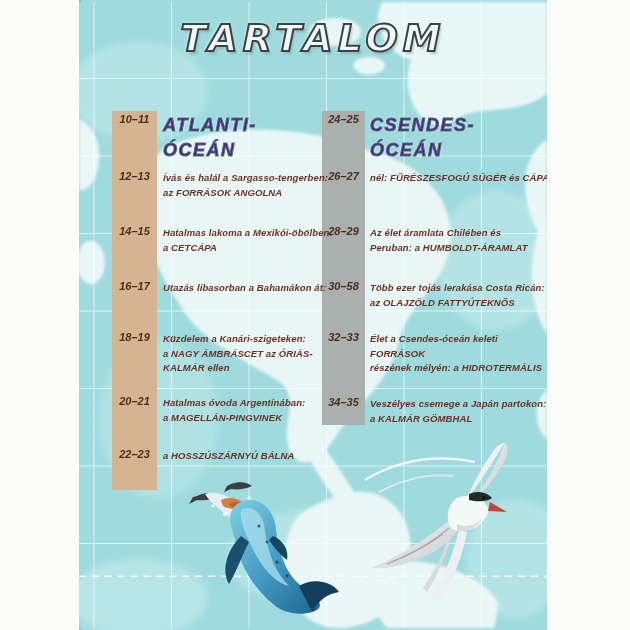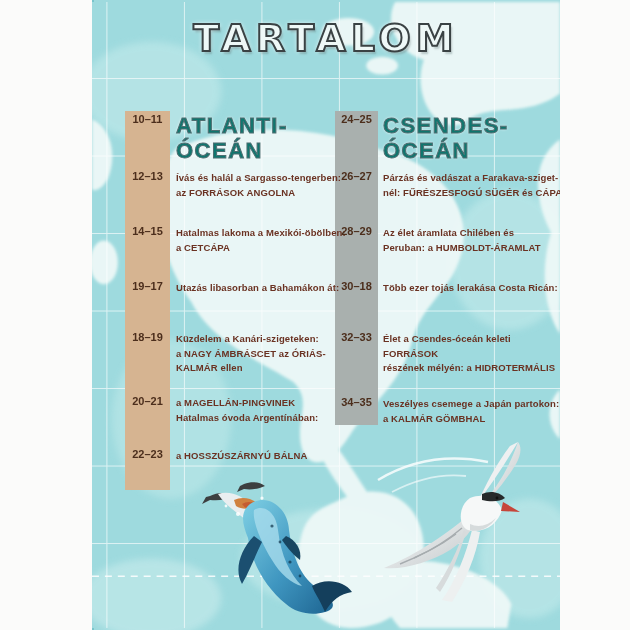--- a/index.html
+++ b/index.html
@@ -1,40 +1,40 @@
 <!DOCTYPE html>
 <html><head>
 <meta charset="utf-8">
 <style>
   html,body{margin:0;padding:0;width:630px;height:630px;background:#fbfbfa;overflow:hidden;
     font-family:"Liberation Sans",sans-serif;}
   .canvas{position:relative;width:630px;height:630px;}
-  .page{position:absolute;left:92px;top:0;width:468px;height:630px;overflow:hidden;
-    background:#9edade;box-shadow:inset 2px 0 0 rgba(110,190,198,.8);}
+  .page{position:absolute;left:79px;top:0;width:468px;height:630px;overflow:hidden;
+    background:#9edade;box-shadow:inset 2px 0 0 rgba(110,190,198,.8);font-style:italic;}
   .map{position:absolute;left:0;top:0;width:100%;height:100%;}
   .title{position:absolute;left:0;top:16px;width:100%;text-align:center;
     font-family:"DejaVu Sans","Liberation Sans",sans-serif;
     font-size:38px;font-weight:800;letter-spacing:5px;color:#eef8f7;
     -webkit-text-stroke:2px #3a4244;
     text-shadow:0 0 5px rgba(255,255,255,.9), 2px 3px 2px rgba(40,70,70,.3);}
   .bar{position:absolute;}
   .bar.tan{left:33px;top:111px;width:45px;height:379px;background:#d6b491;}
   .bar.gray{left:243px;top:111px;width:43px;height:314px;background:#a9b0ae;}
   .row{position:absolute;}
   .num{position:absolute;width:45px;text-align:center;font-weight:700;font-size:11px;
     color:#4c2e1c;letter-spacing:0;}
   .row.left .num{left:33px;}
   .row.right .num{left:242px;}
   .txt{position:absolute;font-size:9.5px;font-weight:700;color:#6a3222;
     line-height:14.5px;letter-spacing:.1px;}
   .row.left .txt{left:84px;width:172px;}
   .row.right .txt{left:291px;width:178px;}
   .txt span{display:block;white-space:nowrap;}
-  .heading{position:absolute;font-size:22px;font-weight:800;letter-spacing:1.5px;
-    line-height:25px;color:#0f766e;-webkit-text-stroke:1px #4c6e71;
+  .heading{position:absolute;font-size:18px;font-weight:800;letter-spacing:1.5px;
+    line-height:25px;color:#4c1d95;-webkit-text-stroke:1px #4c6e71;
     text-shadow:0 0 3px rgba(255,255,255,.95),0 0 1px #ffffff;text-transform:uppercase;}
   .row.left .heading{left:84px;}
   .row.right .heading{left:291px;}
   .heading span{display:block;}
   .illus{position:absolute;}
 </style>
 </head>
 <body>
 
 <div class="canvas">
@@ -121,40 +121,40 @@
 
     <div class="row left" style="top:226px">
       <div class="num" style="top:-1px">14–15</div>
       <div class="txt">
         <span>Hatalmas lakoma a Mexikói-öbölben:</span>
         <span>a CETCÁPA</span>
       </div>
     </div>
 
     <div class="row left" style="top:281px">
-      <div class="num" style="top:-1px">19–17</div>
+      <div class="num" style="top:-1px">16–17</div>
       <div class="txt">
         <span>Utazás libasorban a Bahamákon át:</span>
       </div>
     </div>
 
     <div class="row left" style="top:332px">
       <div class="num" style="top:-1px">18–19</div>
       <div class="txt">
         <span>Küzdelem a Kanári-szigeteken:</span>
         <span>a NAGY ÁMBRÁSCET az ÓRIÁS-</span>
         <span>KALMÁR ellen</span>
       </div>
     </div>
 
     <div class="row left" style="top:396px">
       <div class="num" style="top:-1px">20–21</div>
       <div class="txt">
+        <span>Hatalmas óvoda Argentínában:</span>
         <span>a MAGELLÁN-PINGVINEK</span>
-        <span>Hatalmas óvoda Argentínában:</span>
       </div>
     </div>
 
     <div class="row left" style="top:449px">
       <div class="num" style="top:-1px">22–23</div>
       <div class="txt">
         <span>a HOSSZÚSZÁRNYÚ BÁLNA</span>
       </div>
     </div>
 
@@ -162,37 +162,37 @@
       <div class="num">24–25</div>
       <div class="heading">
         <span>CSENDES-</span>
         <span>ÓCEÁN</span>
       </div>
     </div>
 
     <div class="row right" style="top:171px">
       <div class="num" style="top:-1px">26–27</div>
       <div class="txt">
-        <span>Párzás és vadászat a Farakava-sziget-</span>
         <span>nél: FŰRÉSZESFOGÚ SÜGÉR és CÁPA</span>
       </div>
     </div>
 
     <div class="row right" style="top:226px">
       <div class="num" style="top:-1px">28–29</div>
       <div class="txt">
         <span>Az élet áramlata Chilében és</span>
         <span>Peruban: a HUMBOLDT-ÁRAMLAT</span>
       </div>
     </div>
 
     <div class="row right" style="top:281px">
-      <div class="num" style="top:-1px">30–18</div>
+      <div class="num" style="top:-1px">30–58</div>
       <div class="txt">
         <span>Több ezer tojás lerakása Costa Ricán:</span>
+        <span>az OLAJZÖLD FATTYÚTEKNŐS</span>
       </div>
     </div>
 
     <div class="row right" style="top:332px">
       <div class="num" style="top:-1px">32–33</div>
       <div class="txt">
         <span>Élet a Csendes-óceán keleti</span>
         <span>FORRÁSOK</span>
         <span>részének mélyén: a HIDROTERMÁLIS</span>
       </div>

